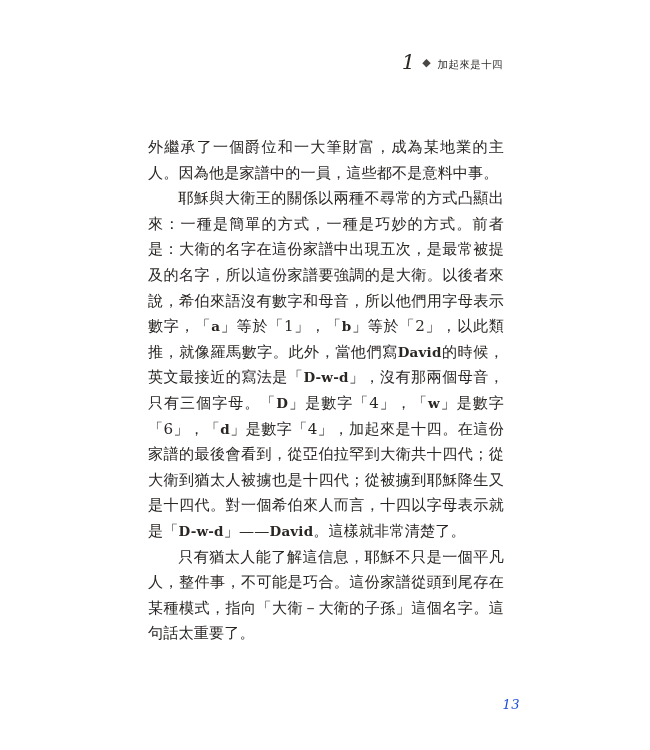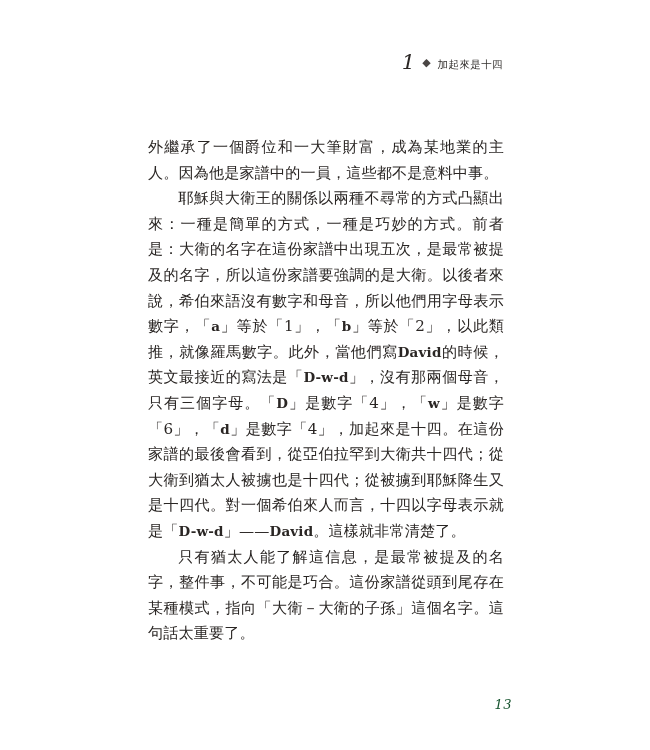--- a/index.html
+++ b/index.html
@@ -89,28 +89,28 @@
   .latin-b {
     font-family: "DejaVu Serif", "Liberation Serif", serif;
     font-size: 13.5px;
     font-weight: bold;
     letter-spacing: 0.2px;
   }
 
   
   .folio {
     position: absolute;
-    left: 8px;
+    left: 16px;
     top: 697px;
     width: 504px;
     text-align: right;
     font-family: "DejaVu Serif", "Liberation Serif", serif;
     font-style: italic;
     font-size: 13px;
-    color: #14532d;
+    color: #1d4ed8;
     letter-spacing: 0.5px;
   }
 </style>
 </head>
 <body>
 
 <div class="page">
 
   <div class="running-head">
     <span class="rh-number">1</span>
@@ -118,19 +118,19 @@
     <span class="rh-title">加起來是十四</span>
   </div>
 
   <div class="body-block">
 
     <p class="para no-indent">外繼承了一個爵位和一大筆財富，成為某地業的主人。因為他是家譜中的一員，這些都不是意料中事。</p>
 
 
     <p class="para"><span>耶穌與大衛王的關係以兩種不尋常的方式凸顯出來：一種是簡單的方式，一種是巧妙的方式。前者是：大衛的名字在這份家譜中出現五次，是最常被提及的名字，所以這份家譜要強調的是大衛。以後者來說，希伯來語沒有數字和母音，所以他們用字母表示數字，「</span><span class="latin-b">a</span><span>」等於「1」，「</span><span class="latin-b">b</span><span>」等於「2」，以此類推，就像羅馬數字。此外，當他們寫</span><span class="latin-b">David</span><span>的時候，英文最接近的寫法是「</span><span class="latin-b">D-w-d</span><span>」，沒有那兩個母音，只有三個字母。「</span><span class="latin-b">D</span><span>」是數字「4」，「</span><span class="latin-b">w</span><span>」是數字「6」，「</span><span class="latin-b">d</span><span>」是數字「4」，加起來是十四。在這份家譜的最後會看到，從亞伯拉罕到大衛共十四代；從大衛到猶太人被擄也是十四代；從被擄到耶穌降生又是十四代。對一個希伯來人而言，十四以字母表示就是「</span><span class="latin-b">D-w-d</span><span>」——</span><span class="latin-b">David</span><span>。這樣就非常清楚了。</span></p>
 
-    <p class="para">只有猶太人能了解這信息，是最常被提及的名字，整件事，不可能是巧合。這份家譜從頭到尾存在某種模式，指向「大衛－大衛的子孫」這個名字。這句話太重要了。</p>
+    <p class="para">只有猶太人能了解這信息，耶穌不只是一個平凡人，整件事，不可能是巧合。這份家譜從頭到尾存在某種模式，指向「大衛－大衛的子孫」這個名字。這句話太重要了。</p>
 
   </div>
 
   <div class="folio">13</div>
 
 </div>
 
 </body></html>

